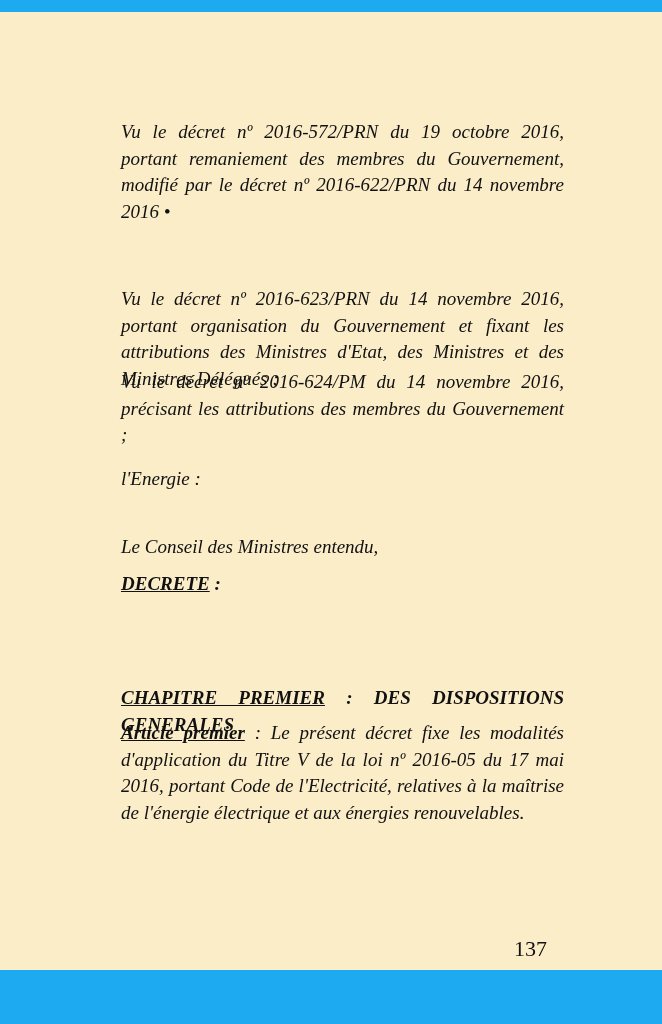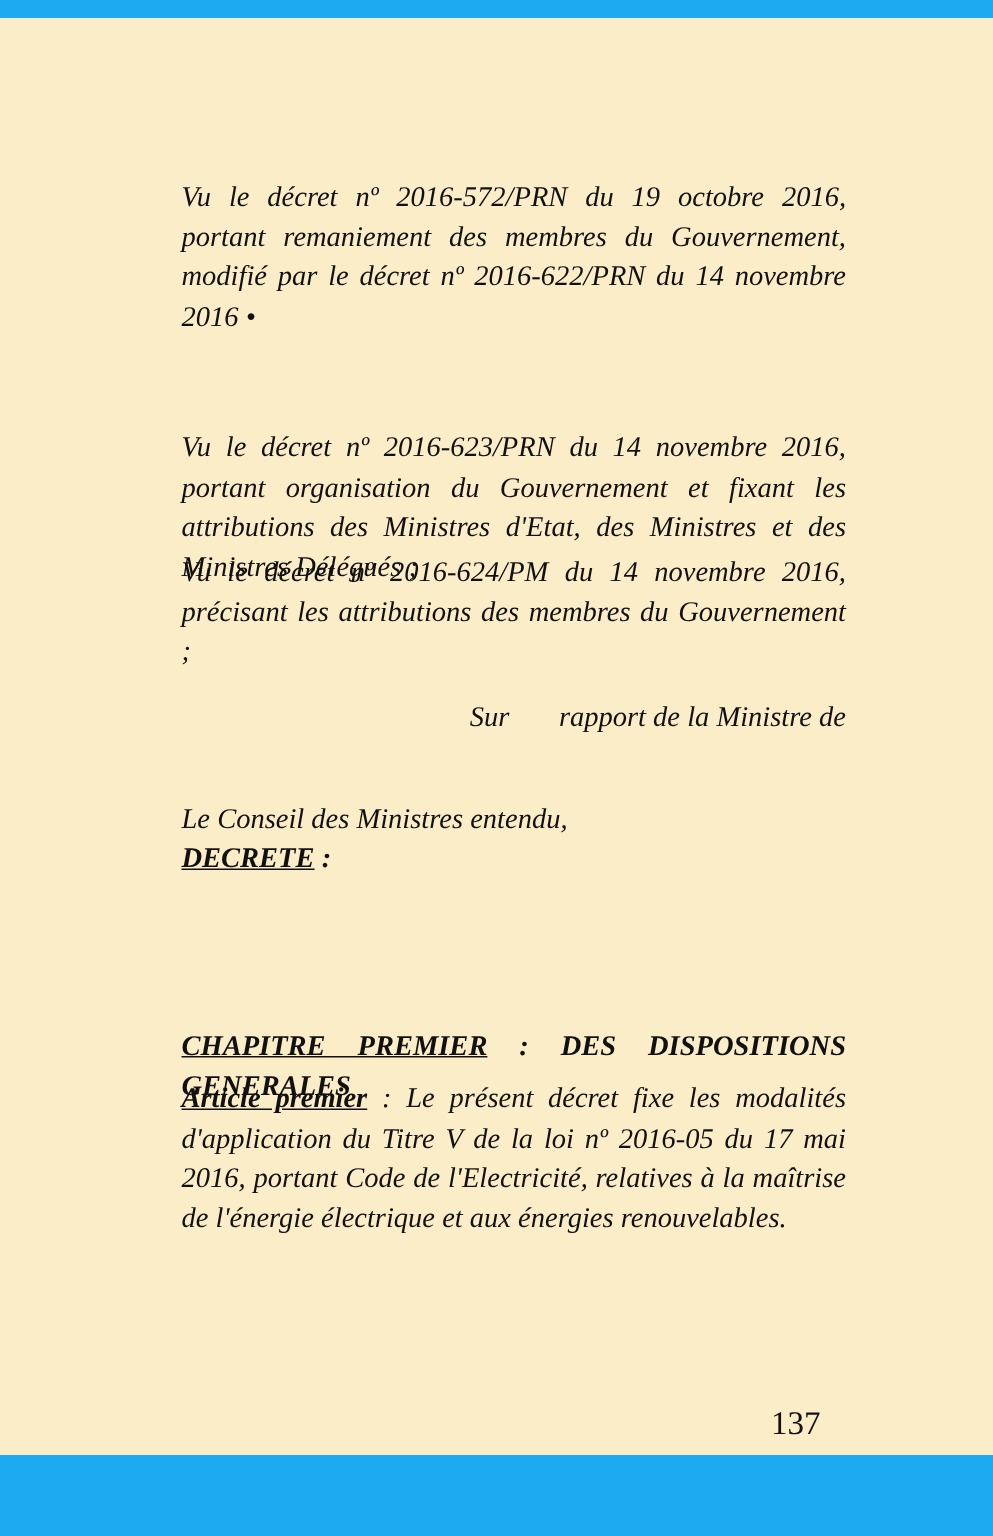--- a/index.html
+++ b/index.html
@@ -11,44 +11,41 @@
   }
   .bar-top { position: absolute; left: 0; top: 0; width: 662px; height: 12px; background: #1eaaf1; }
   .bar-bottom { position: absolute; left: 0; top: 970px; width: 662px; height: 54px; background: #1eaaf1; }
   .content { position: absolute; left: 121px; top: 119px; width: 443px; font-size: 19px; line-height: 26.5px; }
   .p { margin: 0; text-align: justify; text-align-last: left; font-style: italic; }
   .p1 { position: absolute; top: 0; }
   .p2 { position: absolute; top: 125px; margin-top: 42px; }
   .p3 { position: absolute; top: 250px; }
   .p4 { position: absolute; top: 347px; }
   .p5 { position: absolute; top: 415px; }
-  .p6 { position: absolute; top: 441px; }
+  .p6 { position: absolute; top: 452px; }
   .p7 { position: absolute; top: 566px; }
   .p8 { position: absolute; top: 601px; }
   .p { width: 443px; }
   .bold { font-weight: bold; }
   .ul { text-decoration: underline; }
   .sur-line { display: flex; justify-content: flex-end; }
   .sur-line .sur { margin-right: 33px; }
   .page-num { position: absolute; left: 514px; top: 936px; font-size: 22px; }
 </style>
 </head>
 <body>
 
 <div class="bar-top"></div>
 
 <div class="content">
   <p class="p p1">Vu le décret nº 2016-572/PRN du 19 octobre 2016, portant remaniement des membres du Gouvernement, modifié par le décret nº 2016-622/PRN du 14 novembre 2016 •</p>
   <p class="p p2">Vu le décret nº 2016-623/PRN du 14 novembre 2016, portant organisation du Gouvernement et fixant les attributions des Ministres d'Etat, des Ministres et des Ministres Délégués ;</p>
   <p class="p p3">Vu le décret nº 2016-624/PM du 14 novembre 2016, précisant les attributions des membres du Gouvernement ;</p>
   <div class="p p4">
-    <div class="sur-line">
-      <span class="sur">Sur</span>
-      <span>rapport de la Ministre de</span>
-    </div>
+    <div>l'Energie :</div>
   </div>
   <p class="p p5">Le Conseil des Ministres entendu,</p>
   <p class="p p6 bold"><span class="ul">DECRETE</span><span> :</span></p>
   <p class="p p7 bold"><span class="ul">CHAPITRE PREMIER</span><span> : DES DISPOSITIONS GENERALES</span></p>
   <p class="p p8"><span class="bold ul">Article premier</span><span> : Le présent décret fixe les modalités d'application du Titre V de la loi nº 2016-05 du 17 mai 2016, portant Code de l'Electricité, relatives à la maîtrise de l'énergie électrique et aux énergies renouvelables.</span></p>
 </div>
 
 <div class="page-num">137</div>
 
 <div class="bar-bottom"></div>

